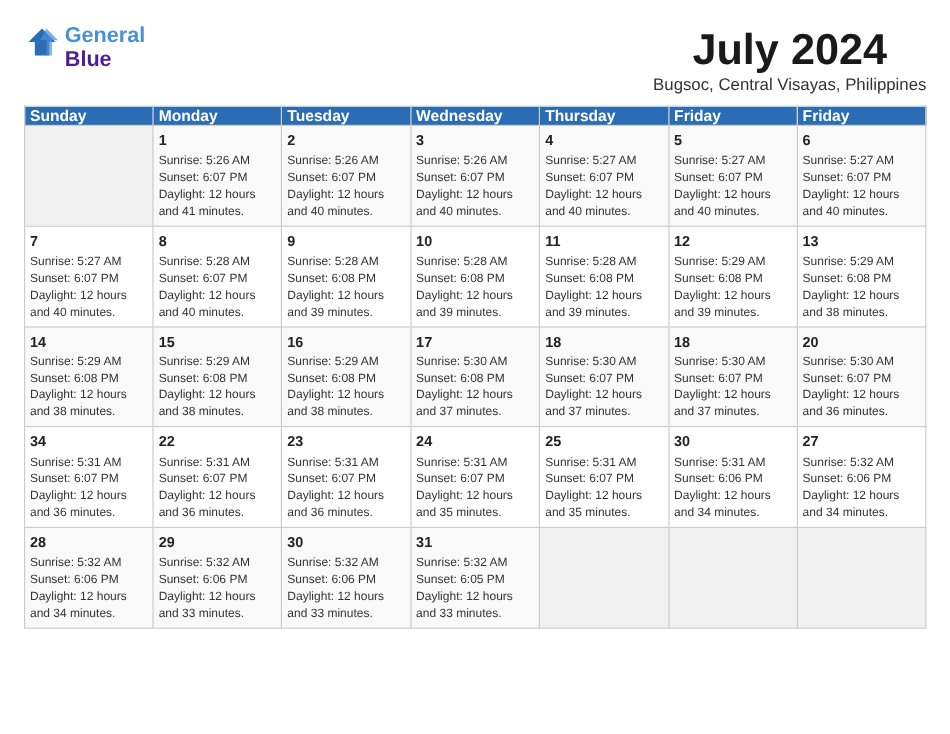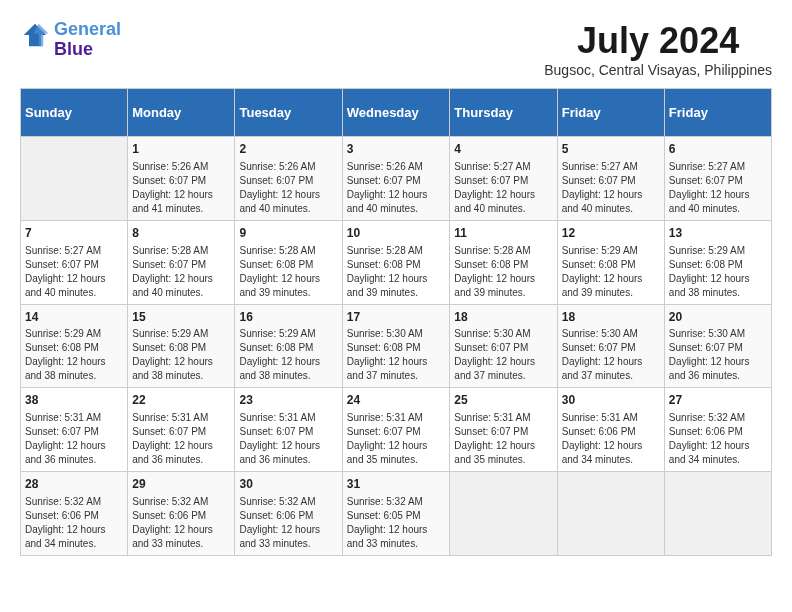--- a/index.html
+++ b/index.html
@@ -48,21 +48,21 @@
       color: #333;
     }
     table {
       width: 100%;
       border-collapse: collapse;
       font-size: 11px;
     }
     thead tr th {
       background-color: #2a6db5;
       color: #fff;
-      padding: 16px 4px;
+      padding: 0 4px;
       text-align: left;
       font-size: 13px;
       font-weight: bold;
       border: 1px solid #ccc;
     }
     tbody tr td {
       border: 1px solid #ccc;
       vertical-align: top;
       padding: 4px;
       height: 80px;
@@ -265,21 +265,21 @@
         <td>
           <span class="day-number">20</span>
           <div class="day-info" style="white-space: pre-line;">Sunrise: 5:30 AM
 Sunset: 6:07 PM
 Daylight: 12 hours
 and 36 minutes.</div>
         </td>
       </tr>
       <tr>
         <td>
-          <span class="day-number">38</span>
+          <span class="day-number">34</span>
           <div class="day-info" style="white-space: pre-line;">Sunrise: 5:31 AM
 Sunset: 6:07 PM
 Daylight: 12 hours
 and 36 minutes.</div>
         </td>
         <td>
           <span class="day-number">22</span>
           <div class="day-info" style="white-space: pre-line;">Sunrise: 5:31 AM
 Sunset: 6:07 PM
 Daylight: 12 hours

